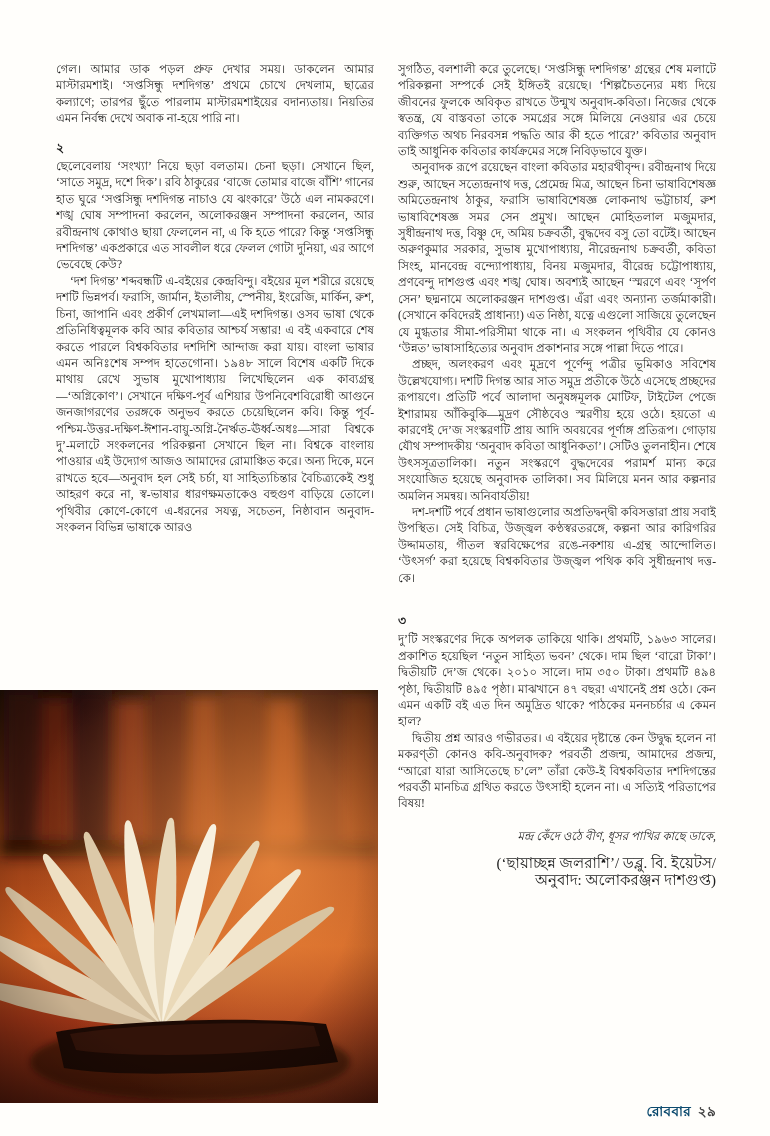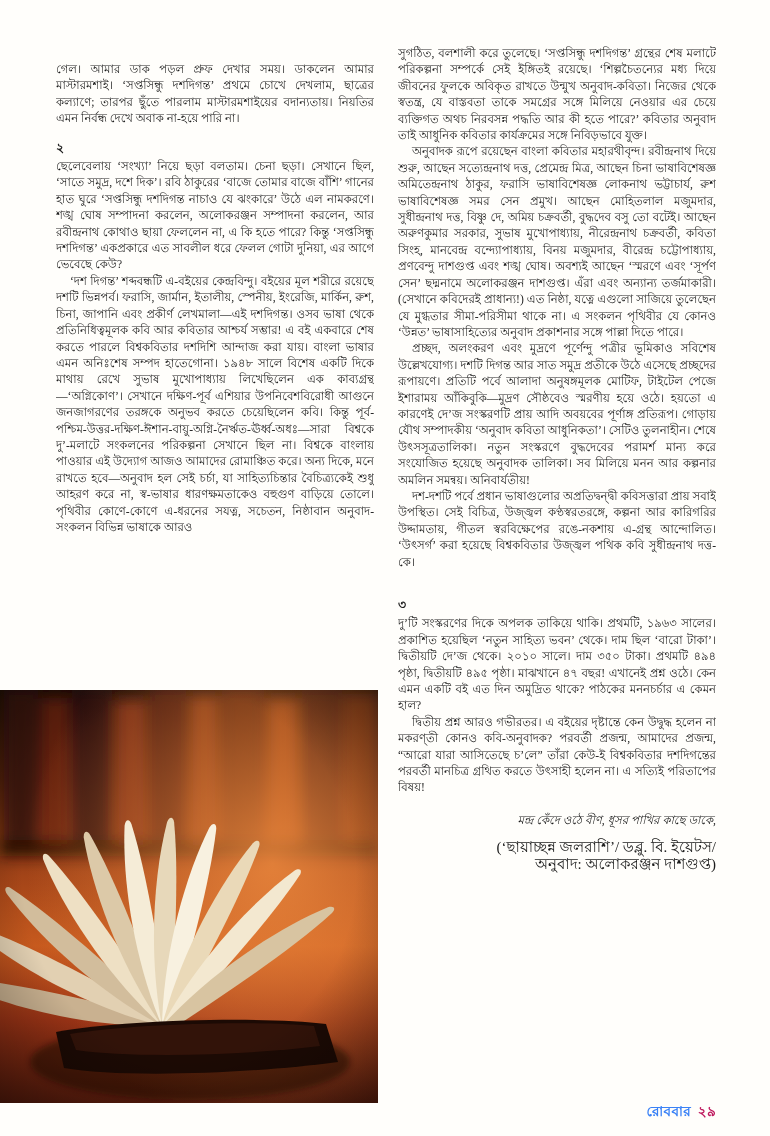--- a/index.html
+++ b/index.html
@@ -17,21 +17,21 @@
   }
   .col {
     position: absolute;
     width: 318px;
     font-size: 11.6px;
     line-height: 16.4px;
     text-align: justify;
     overflow: hidden;
   }
   .col-left  { left: 56px;  top: 62px; height: 622px; }
-  .col-right { left: 398px; top: 46px; height: 1048px; }
+  .col-right { left: 398px; top: 62px; height: 1048px; }
   .col p { margin: 0; }
   .para.indent { text-indent: 14px; }
   .section-num {
     font-weight: bold;
     font-size: 12.5px;
     margin-top: 12px !important;
     margin-bottom: 3px !important;
     text-align: left;
   }
   .gap-top { margin-top: 26px !important; }
@@ -54,22 +54,22 @@
     overflow: hidden;
   }
   .photo svg { display: block; }
   .footer {
     position: absolute;
     right: 54px; bottom: 12px;
     font-size: 13.5px;
     font-weight: bold;
     letter-spacing: 0.3px;
   }
-  .footer-label { color: #3b82f6; margin-right: 7px; }
-  .footer-page  { color: #be185d; margin-top: 32px; }
+  .footer-label { color: #0c4a6e; margin-right: 7px; }
+  .footer-page  { color: #404040; margin-top: 32px; }
 </style>
 </head>
 <body>
 
 <div class="page">
 
   <div class="col col-left">
     <p class="para">গেল। আমার ডাক পড়ল প্রুফ দেখার সময়। ডাকলেন আমার মাস্টারমশাই। ‘সপ্তসিন্ধু দশদিগন্ত’ প্রথমে চোখে দেখলাম, ছাত্রের কল্যাণে; তারপর ছুঁতে পারলাম মাস্টারমশাইয়ের বদান্যতায়। নিয়তির এমন নির্বন্ধ দেখে অবাক না-হয়ে পারি না।</p>
     <p class="section-num">২</p>
     <p class="para">ছেলেবেলায় ‘সংখ্যা’ নিয়ে ছড়া বলতাম। চেনা ছড়া। সেখানে ছিল, ‘সাতে সমুদ্র, দশে দিক’। রবি ঠাকুরের ‘বাজে তোমার বাজে বাঁশি’ গানের হাত ঘুরে ‘সপ্তসিন্ধু দশদিগন্ত নাচাও যে ঝংকারে’ উঠে এল নামকরণে। শঙ্খ ঘোষ সম্পাদনা করলেন, অলোকরঞ্জন সম্পাদনা করলেন, আর রবীন্দ্রনাথ কোথাও ছায়া ফেললেন না, এ কি হতে পারে? কিন্তু ‘সপ্তসিন্ধু দশদিগন্ত’ একপ্রকারে এত সাবলীল ধরে ফেলল গোটা দুনিয়া, এর আগে ভেবেছে কেউ?</p>

